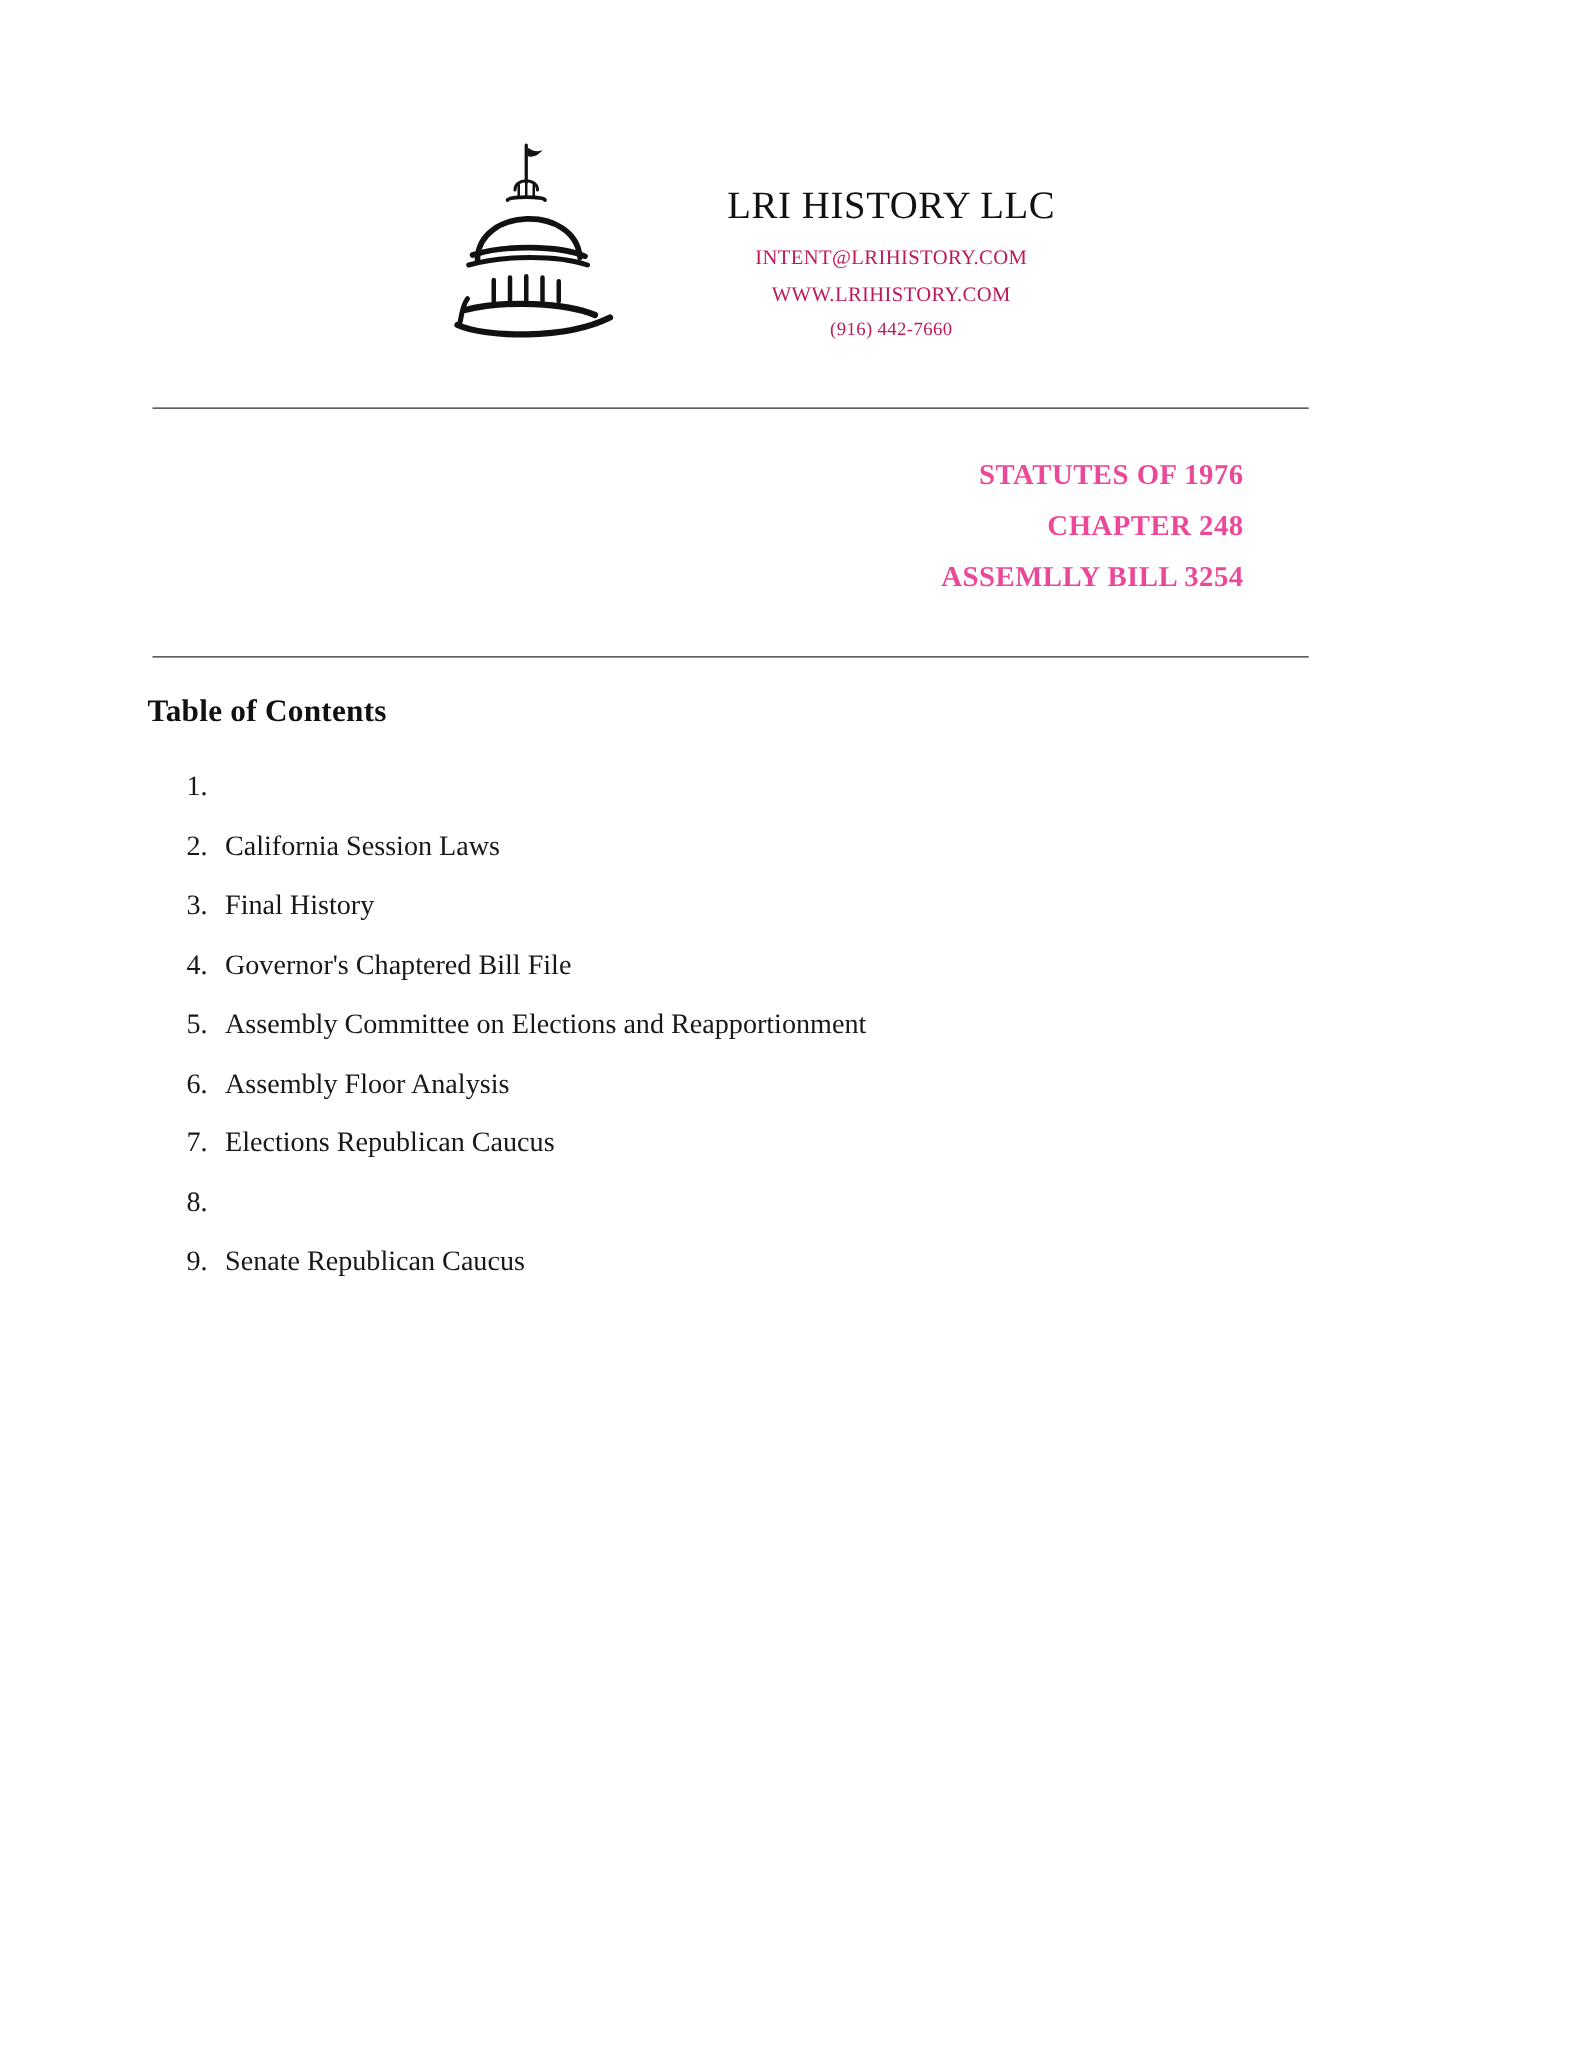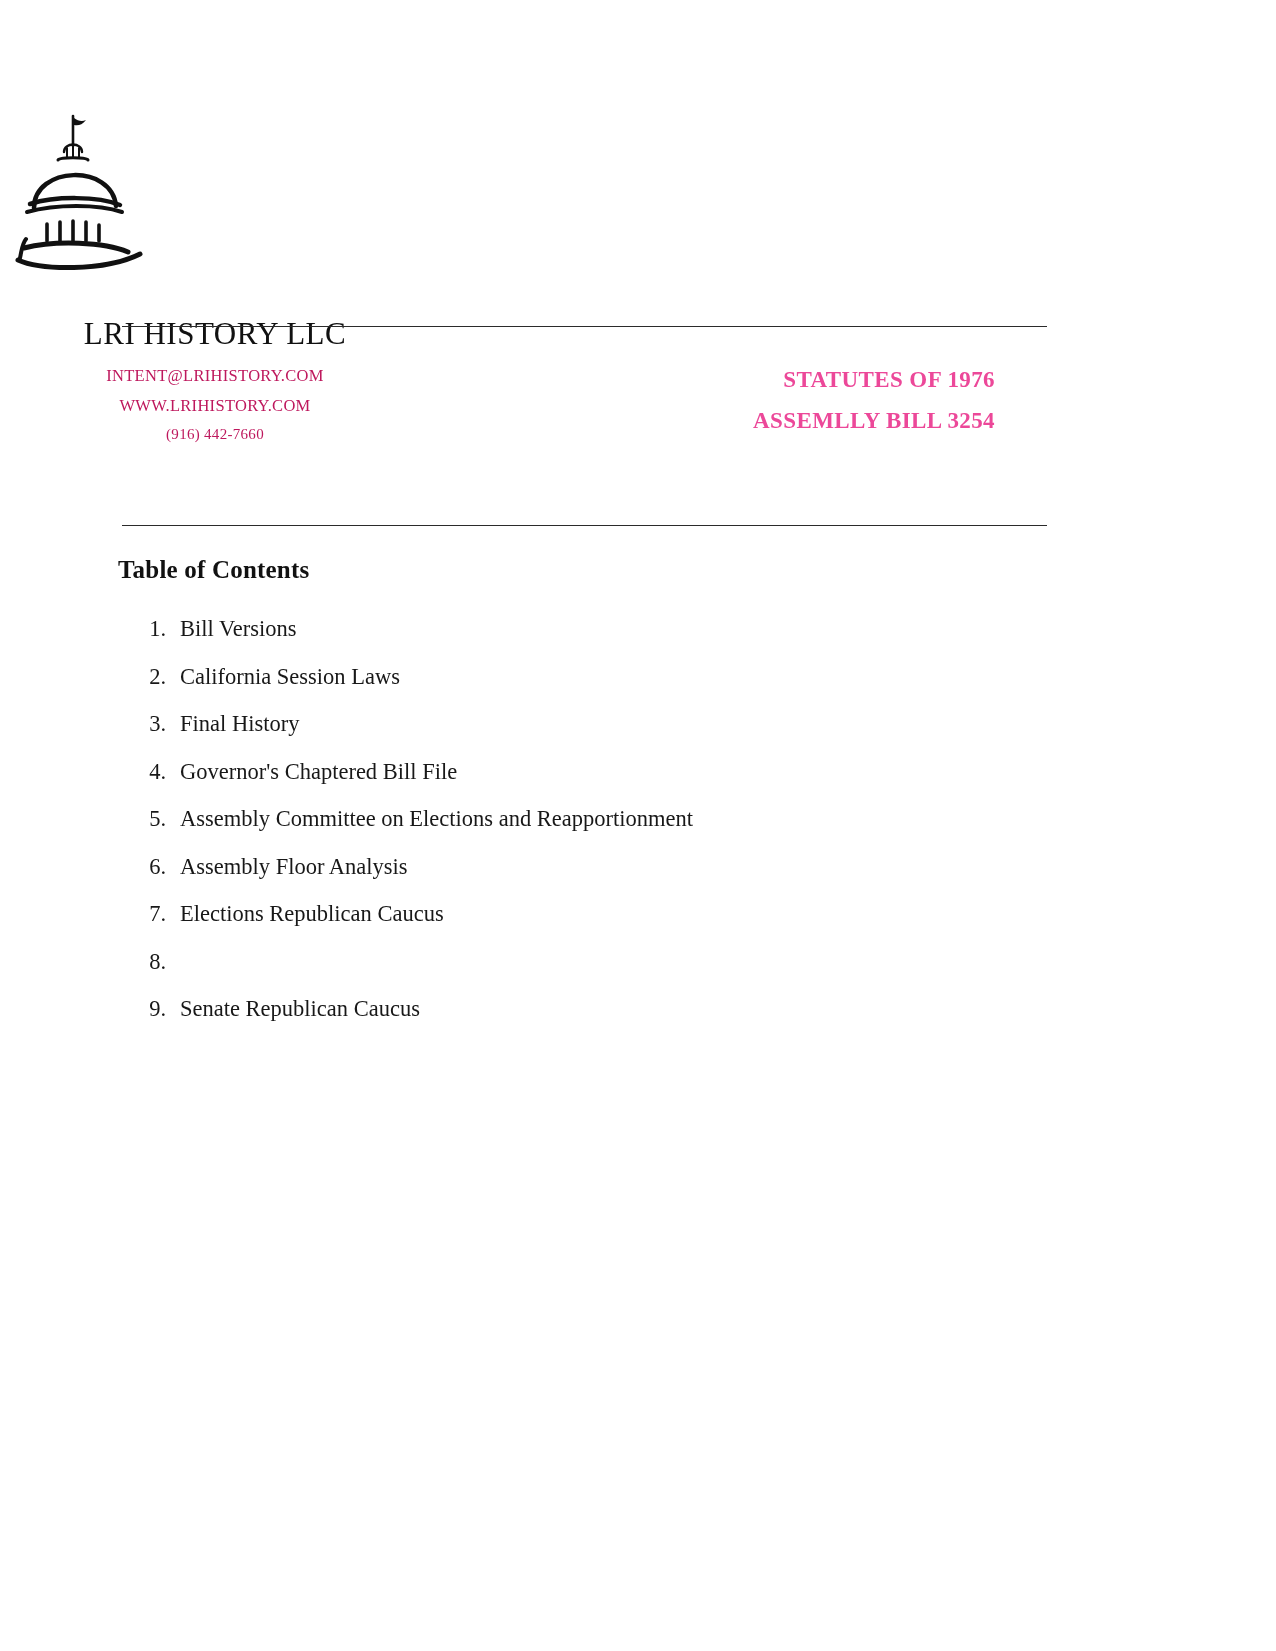--- a/index.html
+++ b/index.html
@@ -19,21 +19,20 @@
 
   
   .letterhead {
     position: absolute;
     left: 0;
     top: 108px;
     width: 100%;
     display: flex;
     justify-content: center;
     align-items: flex-start;
-    flex-direction: column;
   }
   .logo-wrap {
     width: 150px;
     height: 170px;
     position: relative;
     flex: 0 0 auto;
   }
   .logo-wrap svg { display: block; }
 
   .letterhead-text {
@@ -162,31 +161,31 @@
       <div class="contact-line">WWW.LRIHISTORY.COM</div>
       <div class="contact-line phone">(916) 442-7660</div>
     </div>
 
   </div>
 
   <div class="rule top"></div>
 
   <div class="title-block">
     <div>STATUTES OF 1976</div>
+    <div>CHAPTER  248</div>
     <div>ASSEMLLY BILL 3254</div>
   </div>
 
   <div class="rule bottom"></div>
 
   <div class="toc-heading">Table of Contents</div>
 
   <ul class="toc-list">
     <li>
       <span class="toc-num">1.</span>
-      <span class="toc-label">Bill Versions</span>
     </li>
     <li>
       <span class="toc-num">2.</span>
       <span class="toc-label">California Session Laws</span>
     </li>
     <li>
       <span class="toc-num">3.</span>
       <span class="toc-label">Final History</span>
     </li>
     <li>

